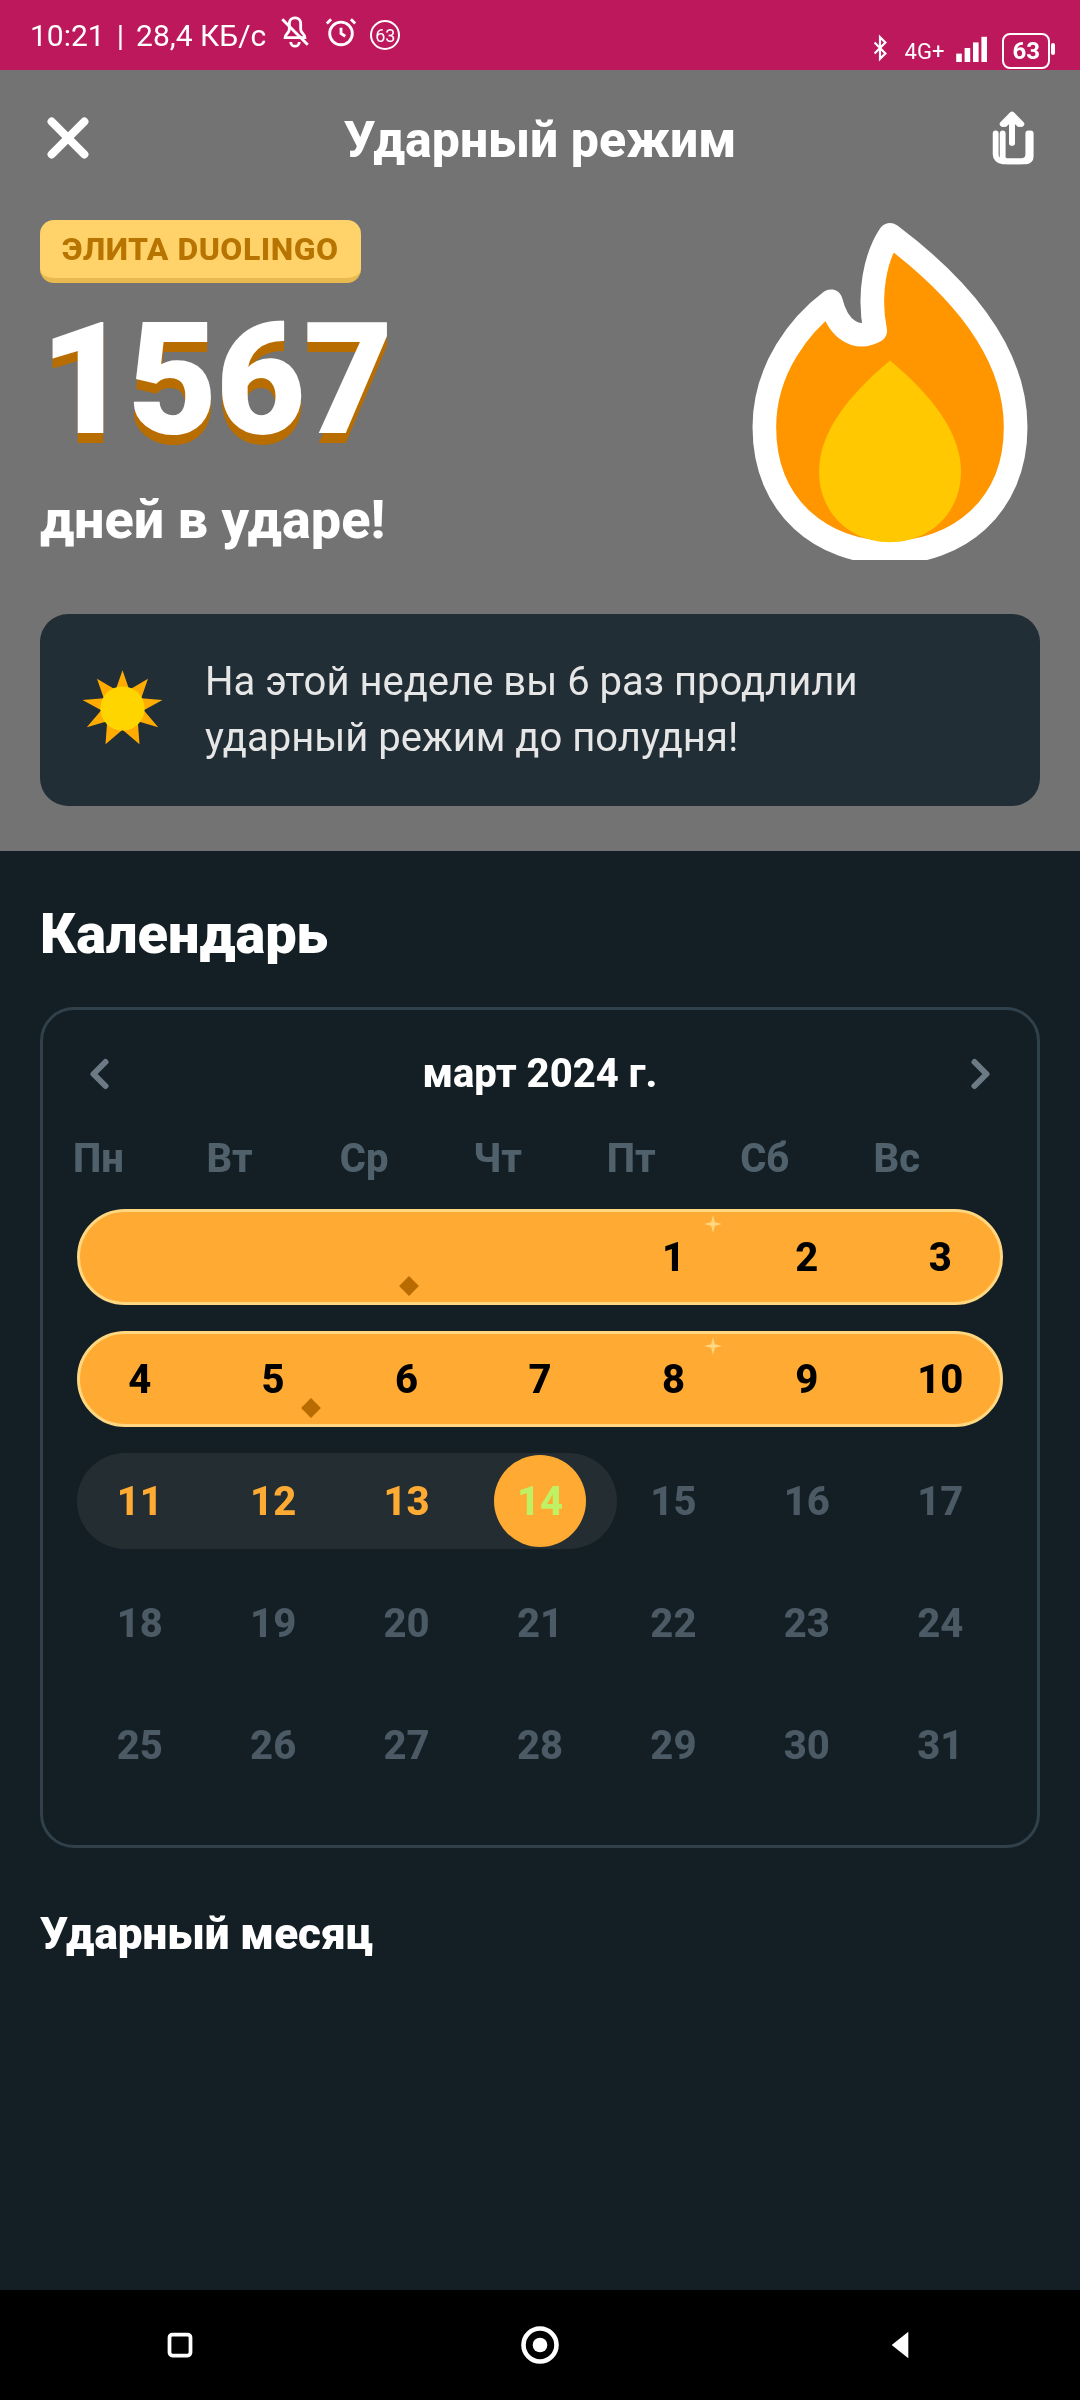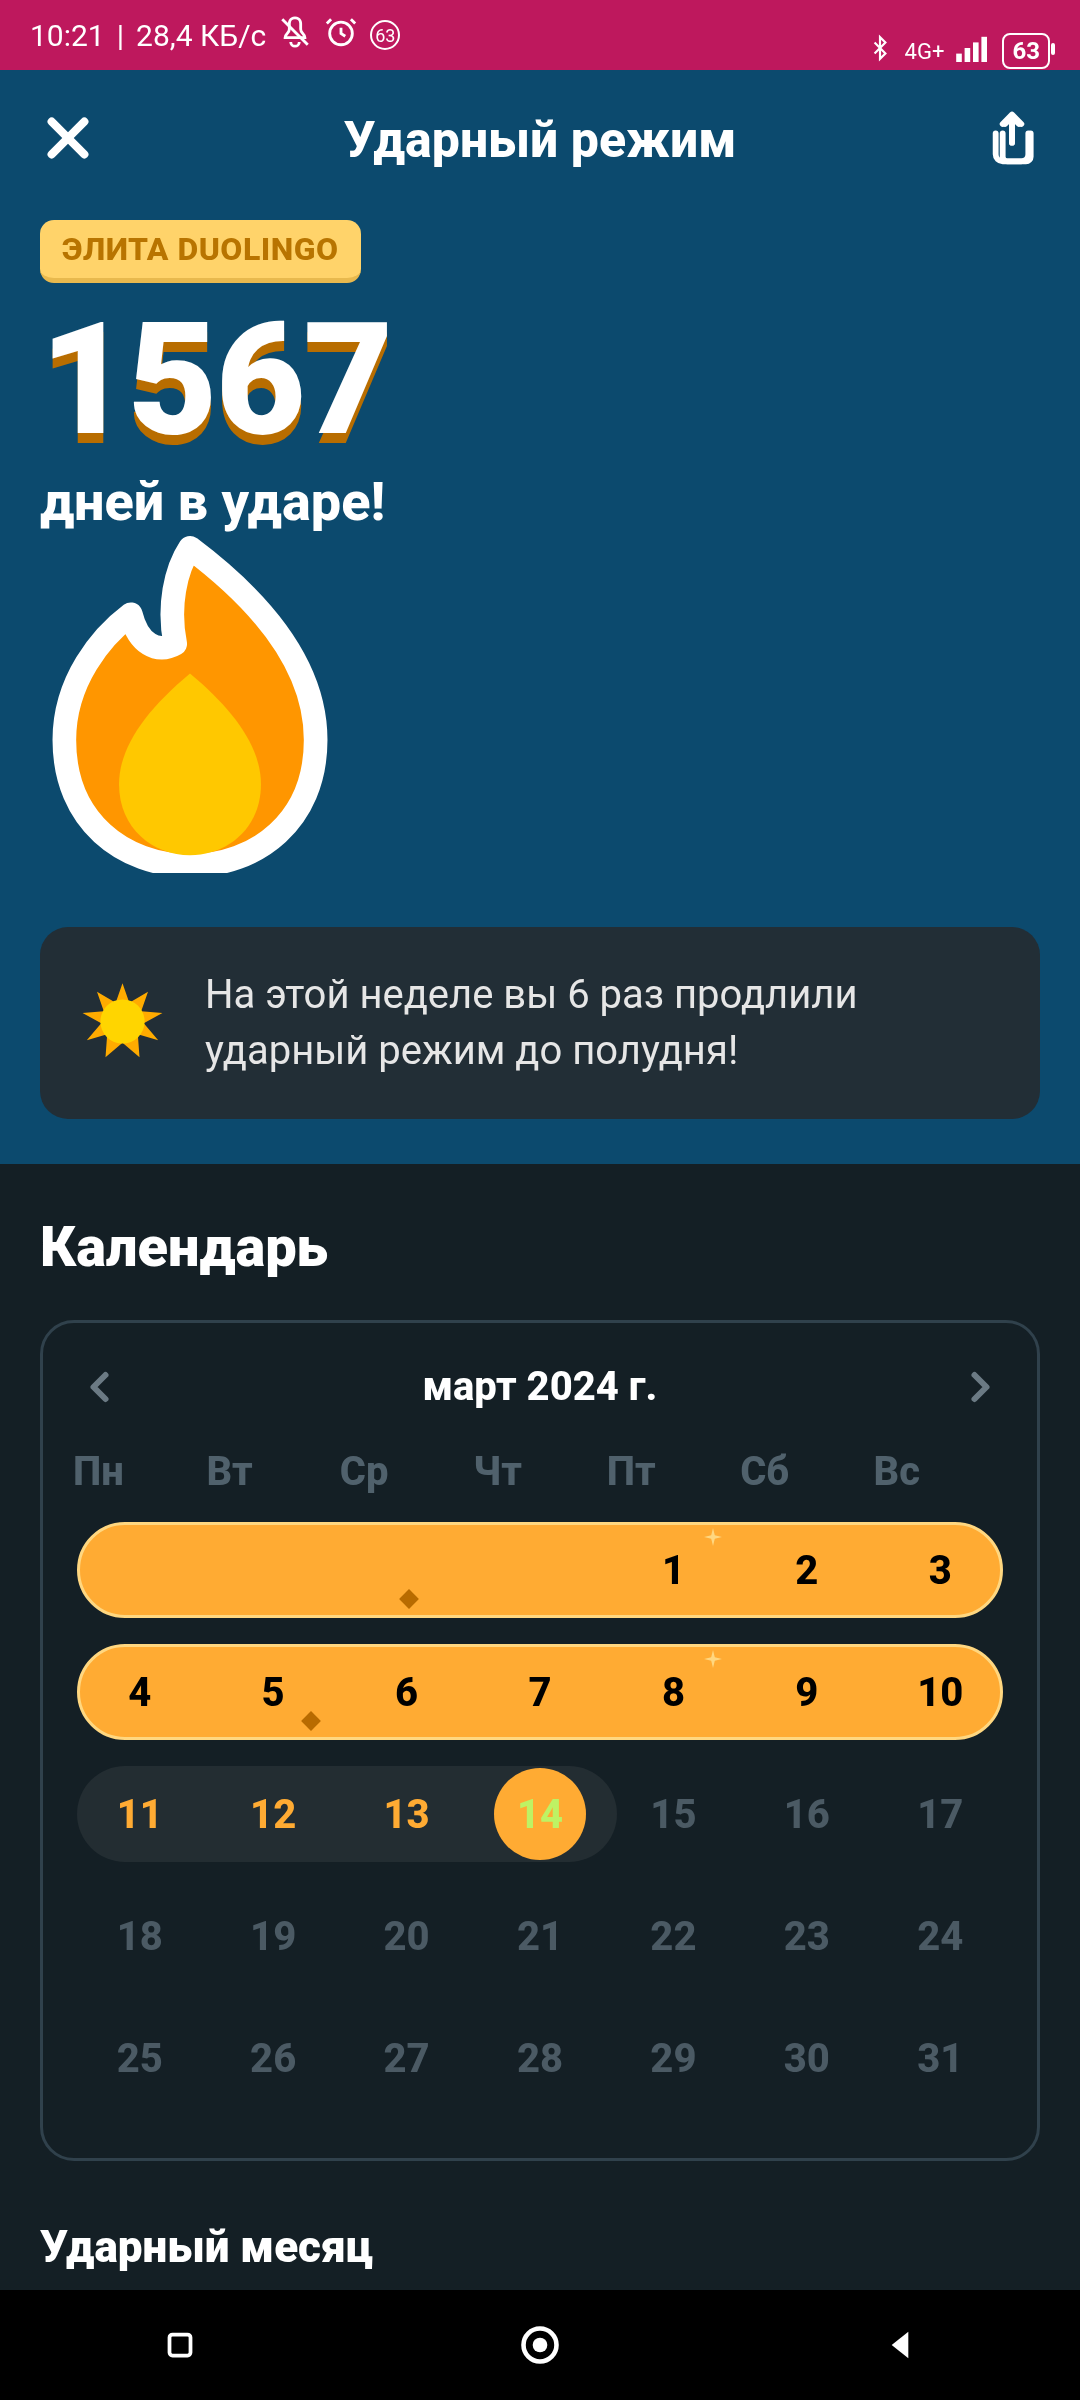--- a/index.html
+++ b/index.html
@@ -1,28 +1,28 @@
 <!DOCTYPE html>
 <html><head>
 <meta charset="utf-8">
 <style>
   * { margin: 0; padding: 0; box-sizing: border-box; font-family: -apple-system, BlinkMacSystemFont, "Segoe UI", Roboto, sans-serif; }
   body { width: 1080px; height: 2400px; background: #141f25; overflow: hidden; }
   .status-bar { height: 70px; background: #be185d; display: flex; justify-content: space-between; align-items: center; padding: 12px 30px; color: #fff; font-size: 30px; }
   .status-left { display: flex; align-items: center; gap: 12px; }
   .status-right { display: flex; align-items: center; gap: 12px; margin-top: 32px; }
-  .orange-section { background: #0c4a6e; padding: 40px 40px 45px 40px; }
+  .orange-section { background: #737373; padding: 40px 40px 45px 40px; }
   .header-row { display: flex; align-items: center; justify-content: space-between; margin-bottom: 50px; }
   .close-icon svg, .share-icon svg { width: 56px; height: 56px; }
   .header-title { color: #fff; font-size: 50px; font-weight: 800; }
-  .streak-row { display: flex; justify-content: space-between; align-items: flex-start; flex-direction: column; }
+  .streak-row { display: flex; justify-content: space-between; align-items: flex-start; }
   .streak-left { flex: 1; }
   .elite-badge { display: inline-block; background: #ffd36a; color: #b87400; font-weight: 800; font-size: 32px; padding: 10px 22px; border-radius: 14px; border-bottom: 5px solid #e8b94e; margin-bottom: 20px; letter-spacing: 0.5px; }
   .streak-number { color: #fff; font-size: 155px; font-weight: 900; line-height: 1; text-shadow: 0 10px 0 #b86d00; letter-spacing: -2px; }
-  .streak-sub { color: #fff; font-size: 54px; font-weight: 800; margin-top: 12px; }
+  .streak-sub { color: #fff; font-size: 54px; font-weight: 800; margin-top: 30px; }
   .flame { width: 300px; height: 340px; }
   .info-card { background: #222e36; border-radius: 28px; margin-top: 50px; padding: 40px 40px; display: flex; align-items: center; gap: 40px; }
   .sun-icon { width: 85px; height: 85px; flex-shrink: 0; }
   .info-text { color: #e6e6e6; font-size: 40px; line-height: 1.4; }
   .dark-section { padding: 50px 40px 0 40px; background: #141f25; }
   .section-title { color: #fff; font-size: 56px; font-weight: 900; margin-bottom: 40px; }
   .calendar-card { border: 3px solid #30414c; border-radius: 34px; padding: 40px 30px 50px 30px; background: #141f25; }
   .cal-header { display: flex; align-items: center; justify-content: space-between; margin-bottom: 38px; padding: 0 10px; }
   .chev { width: 36px; height: 36px; color: #8a9ca8; }
   .cal-title { color: #fff; font-size: 40px; font-weight: 800; }

